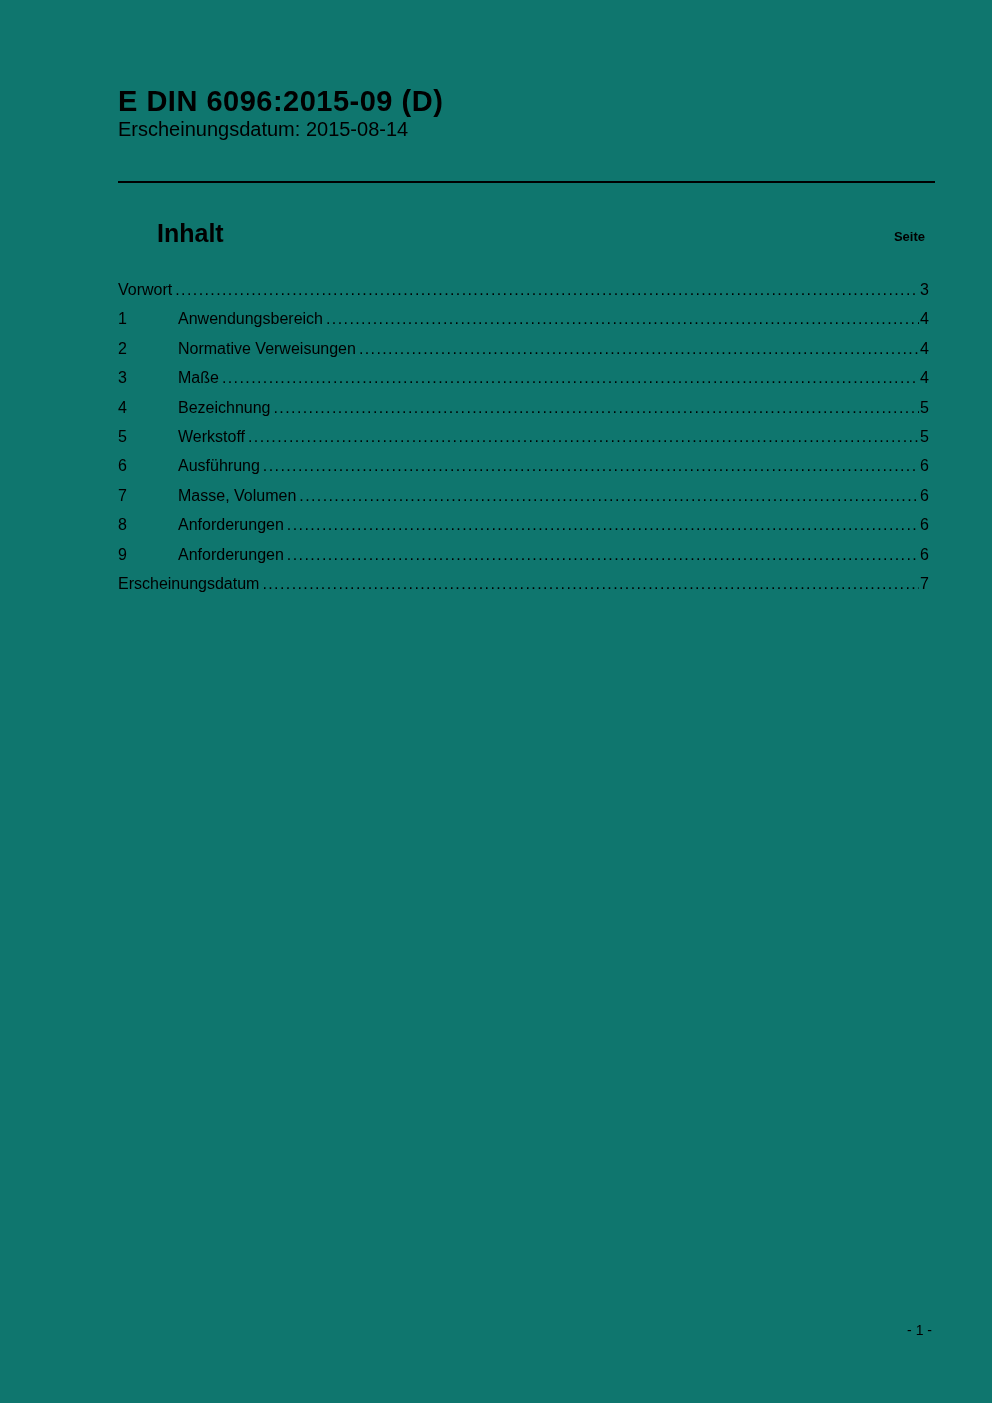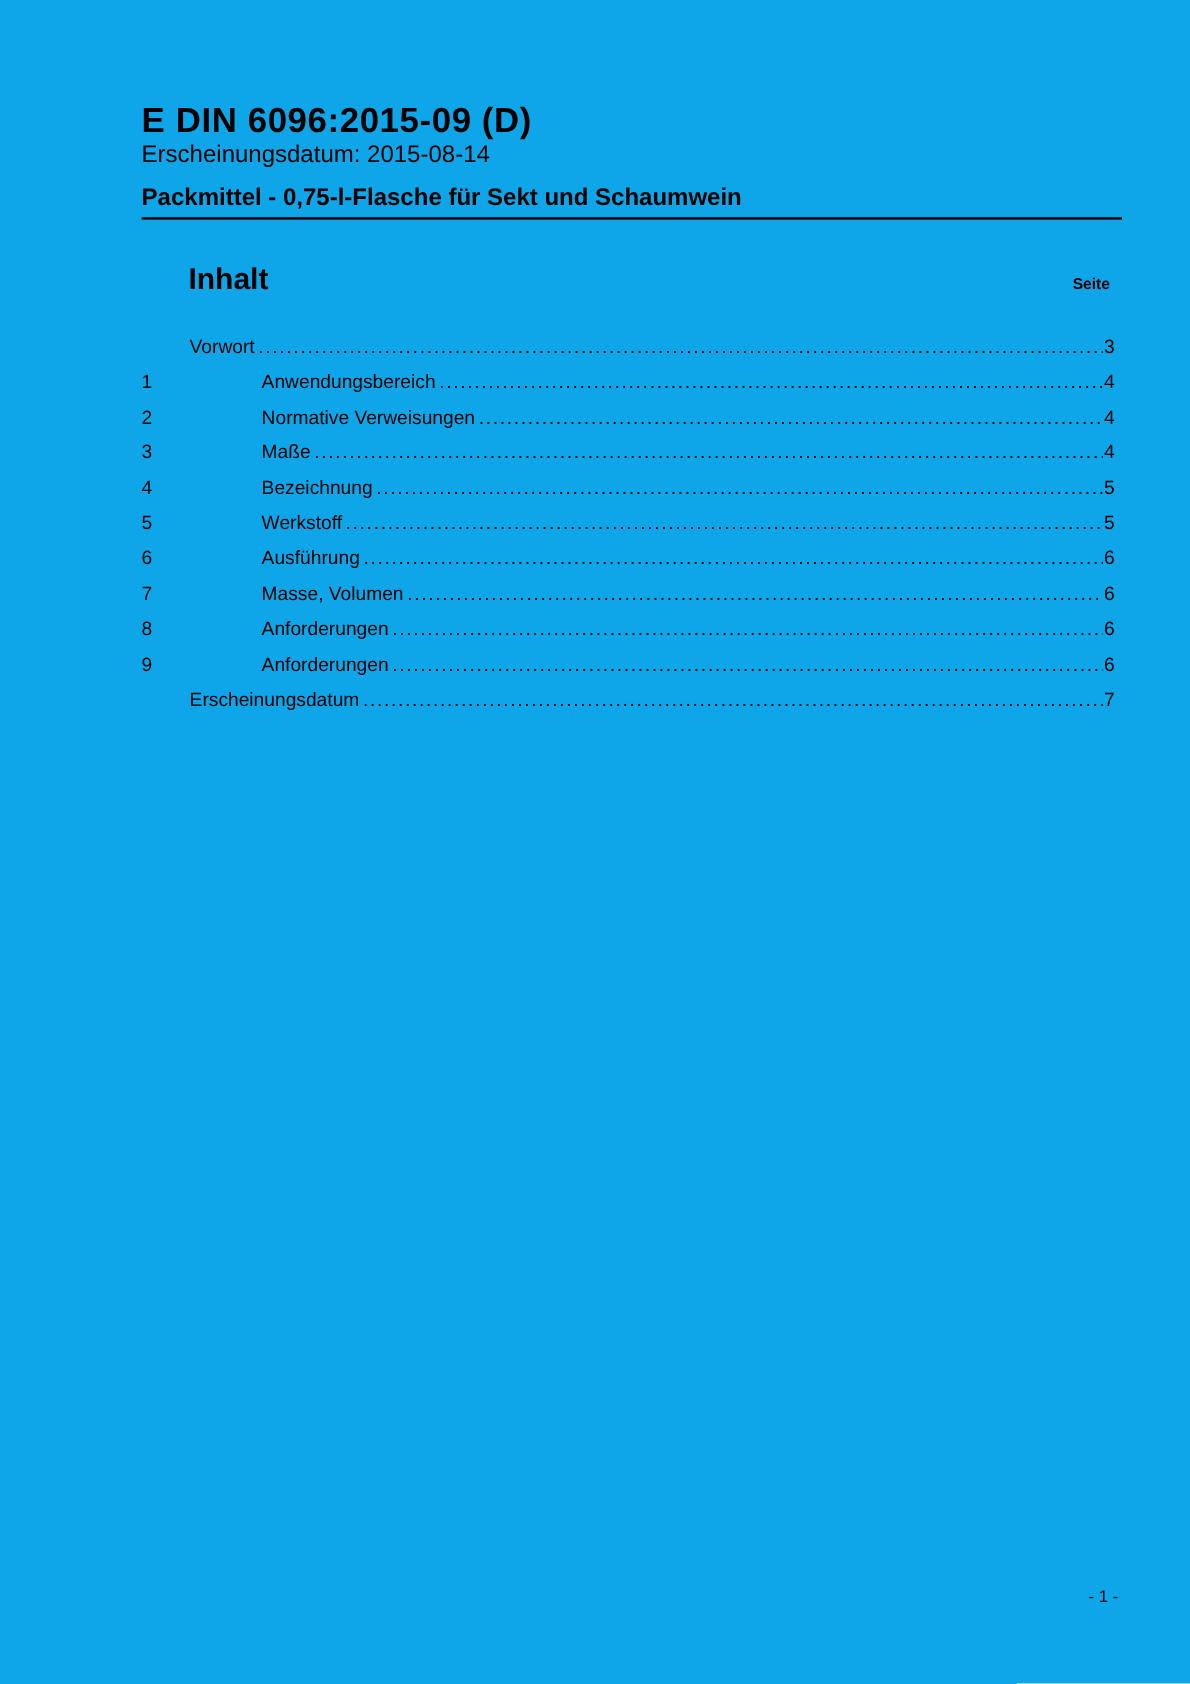--- a/index.html
+++ b/index.html
@@ -4,21 +4,21 @@
 <style>
   html, body {
     margin: 0;
     padding: 0;
     background: #ffffff;
   }
   .page {
     position: relative;
     width: 992px;
     height: 1403px;
-    background: #0ea5e9;
+    background: #0f766e;
     color: #000000;
     font-family: "Liberation Sans", sans-serif;
     overflow: hidden;
   }
   .std-number {
     position: absolute;
     left: 118px;
     top: 84px;
     font-size: 29px;
     font-weight: bold;
@@ -83,21 +83,20 @@
     cursor: pointer;
   }
   .toc-num {
     flex: none;
     width: 60px;
   }
   .toc-label {
     flex: none;
     padding-right: 3px;
     white-space: nowrap;
-    margin-left: 40px;
   }
   .toc-leader {
     flex: 1 1 auto;
     overflow: hidden;
     white-space: nowrap;
   }
   .toc-leader::after {
     content: "......................................................................................................................................................................................................................................................";
     letter-spacing: 1.4px;
     font-size: 16px;
@@ -116,21 +115,20 @@
     white-space: nowrap;
   }
 </style>
 </head>
 <body>
 
 <div class="page">
 
   <div class="std-number">E DIN 6096:2015-09 (D)</div>
   <div class="pub-date">Erscheinungsdatum: 2015-08-14</div>
-  <div class="doc-title">Packmittel - 0,75-l-Flasche für Sekt und Schaumwein</div>
   <div class="title-rule"></div>
 
   <div class="toc-heading">Inhalt</div>
   <div class="page-col-label">Seite</div>
 
   <div class="toc">
 
     <div class="toc-row">
       <span class="toc-label">Vorwort</span>
       <span class="toc-leader"></span>

